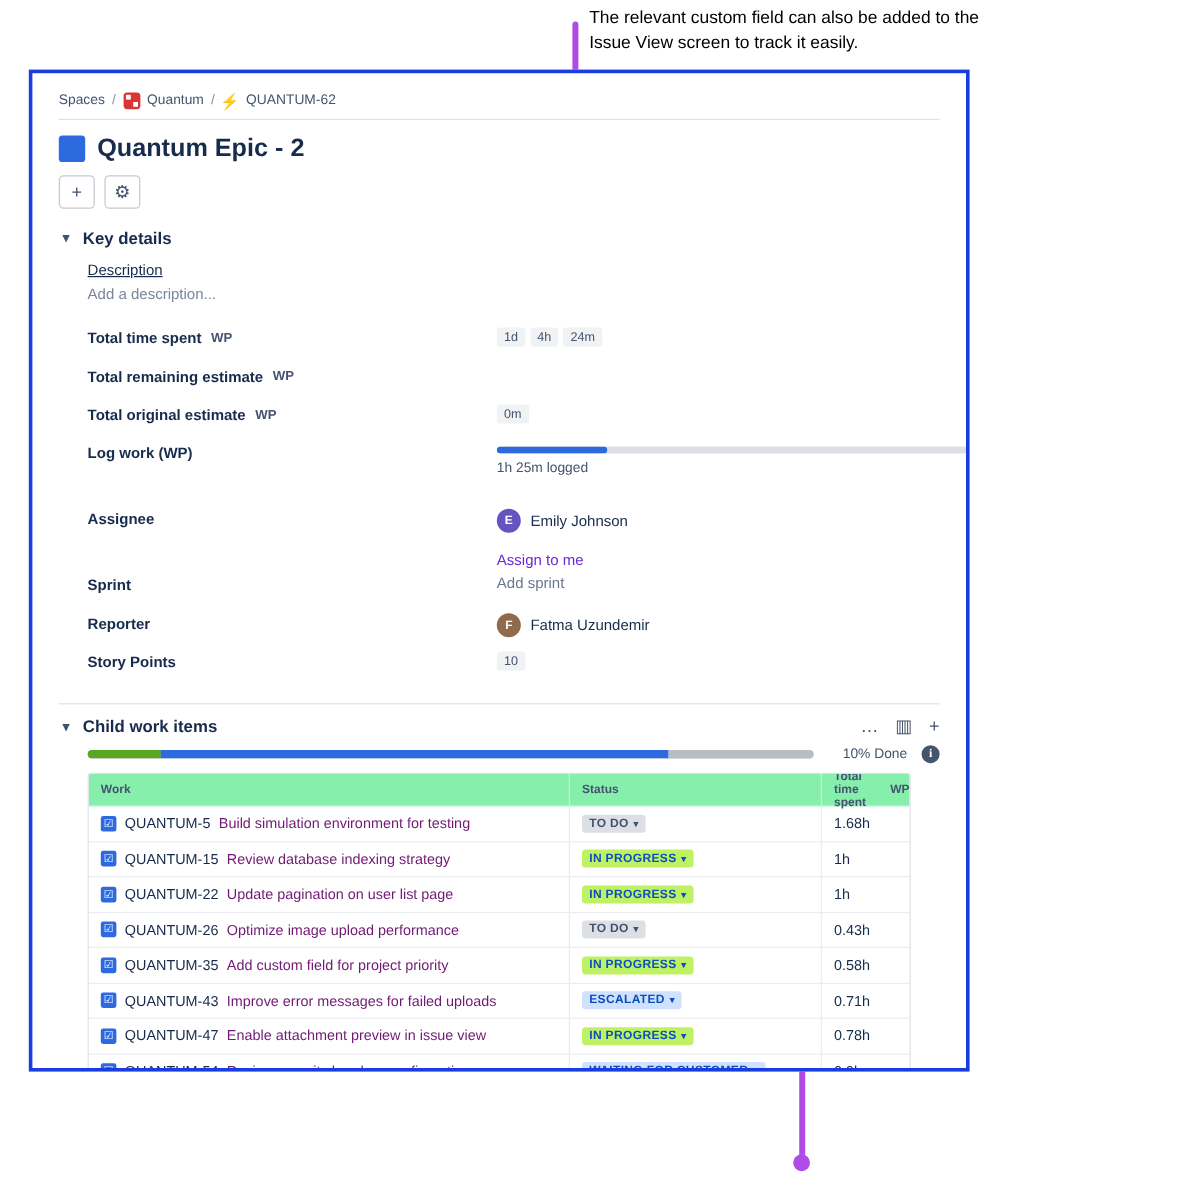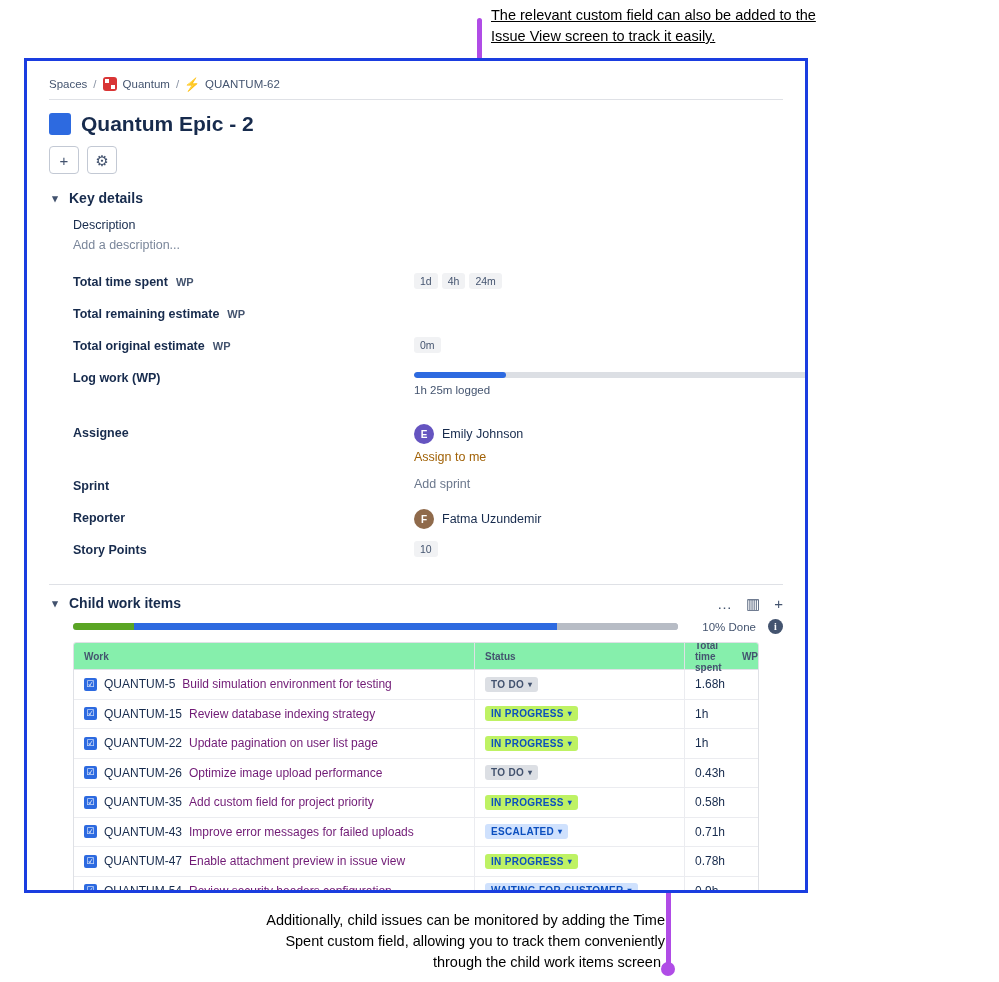--- a/index.html
+++ b/index.html
@@ -18,21 +18,21 @@
   }
 
   
   .annot-text {
     position: absolute;
     font-size: 14.5px;
     color: #000000;
     line-height: 1.45;
     white-space: pre-line;
   }
-  #annot-top { left: 491px; top: 5px; width: 500px; text-decoration: underline; }
+  #annot-top { left: 491px; top: 5px; width: 500px; }
   #annot-bottom { left: 170px; top: 910px; width: 495px; text-align: right; }
 
   .annot-line {
     position: absolute;
     width: 5px;
     background: #b04ce6;
     border-radius: 3px;
   }
   .annot-dot {
     position: absolute;
@@ -152,20 +152,21 @@
     width: 12px;
     display: inline-block;
     text-align: center;
     cursor: pointer;
   }
 
   .field-label-small {
     font-size: 12.5px;
     color: #172b4d;
     padding: 6px 0 0 24px;
+    text-decoration: underline;
   }
   .desc-placeholder {
     font-size: 12.5px;
     color: #7a869a;
     padding: 6px 0 16px 24px;
   }
 
   
   .fields {
     display: block;
@@ -247,25 +248,25 @@
     vertical-align: middle;
   }
   .person-row {
     display: flex;
     align-items: center;
     gap: 8px;
     font-size: 12.5px;
     color: #172b4d;
   }
   .link-blue {
-    color: #a16207;
+    color: #6d28d9;
     font-size: 12.5px;
     text-decoration: none;
     display: inline-block;
-    margin-top: 6px;
+    margin-top: 16px;
     cursor: pointer;
   }
   .muted-val {
     color: #6b778c;
     font-size: 12.5px;
   }
 
   .divider-wide {
     border-bottom: 1px solid #dfe1e6;
     margin: 16px 0 10px 0;
@@ -399,23 +400,20 @@
 </head>
 <body>
 
 <div id="page">
 
   <div class="annot-text" id="annot-top">The relevant custom field can also be added to the
 Issue View screen to track it easily.</div>
   <div class="annot-line" id="annot-line-top"></div>
   <div class="annot-dot" id="annot-dot-top"></div>
 
-  <div class="annot-text" id="annot-bottom">Additionally, child issues can be monitored by adding the Time
-Spent custom field, allowing you to track them conveniently
-through the child work items screen.</div>
   <div class="annot-line" id="annot-line-bottom"></div>
   <div class="annot-dot" id="annot-dot-bottom"></div>
 
   <div id="panel">
     <div class="inner">
 
       <div class="breadcrumb">
         <span>Spaces</span>
         <span class="bc-sep">/</span>
         <span class="bc-icon-quantum"></span>

